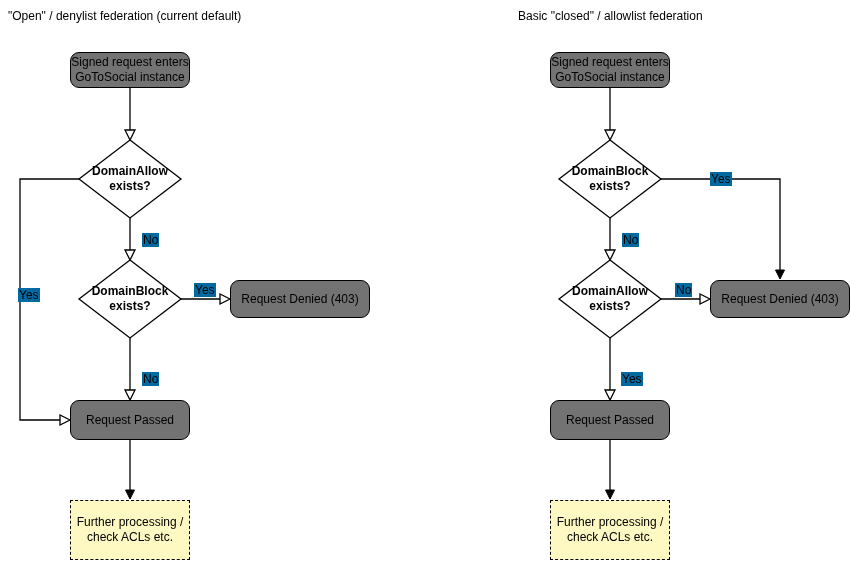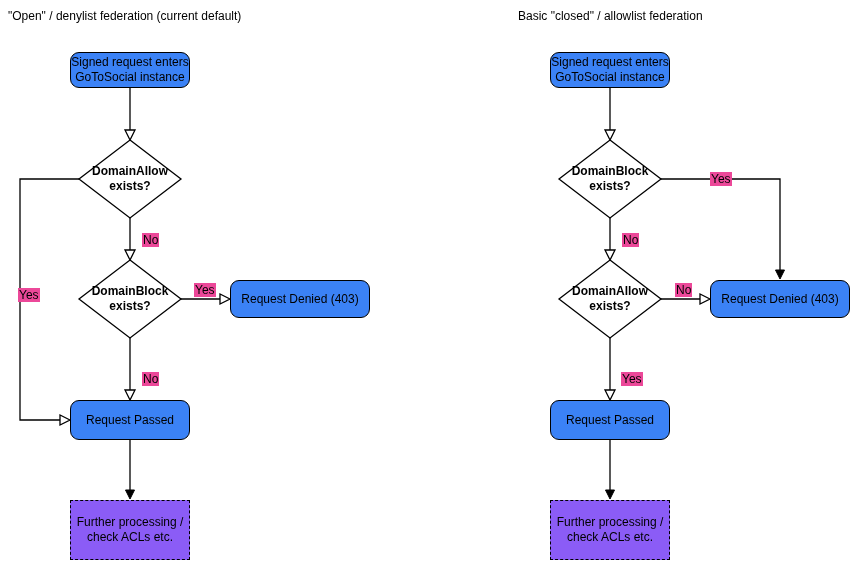--- a/index.html
+++ b/index.html
@@ -13,25 +13,25 @@
   .filled-head { fill:#000000; stroke:#000000; stroke-width:1; }
   .diamond { fill:#ffffff; stroke:#000000; stroke-width:1.3; }
   .title {
     position:absolute; font-size:12px; line-height:14px; white-space:nowrap;
   }
   .node {
     position:absolute; display:flex; align-items:center; justify-content:center;
     text-align:center; font-size:12px; line-height:15px; white-space:pre-line;
     box-sizing:border-box;
   }
-  .box { background:#3b82f6; border:1.3px solid #000000; border-radius:9px; }
-  .dashedbox { background:#8b5cf6; border:1.3px dashed #000000; }
+  .box { background:#737373; border:1.3px solid #000000; border-radius:9px; }
+  .dashedbox { background:#fef9c3; border:1.3px dashed #000000; }
   .dtext { background:transparent;font-weight:bold; }
   .elabel {
-    position:absolute; font-size:12px; line-height:14px; background:#ec4899;
+    position:absolute; font-size:12px; line-height:14px; background:#0369a1;
     padding:0 1px; white-space:nowrap;
   }
 </style>
 </head>
 <body>
 
 <div class="canvas">
 
   <svg class="wires">
 

